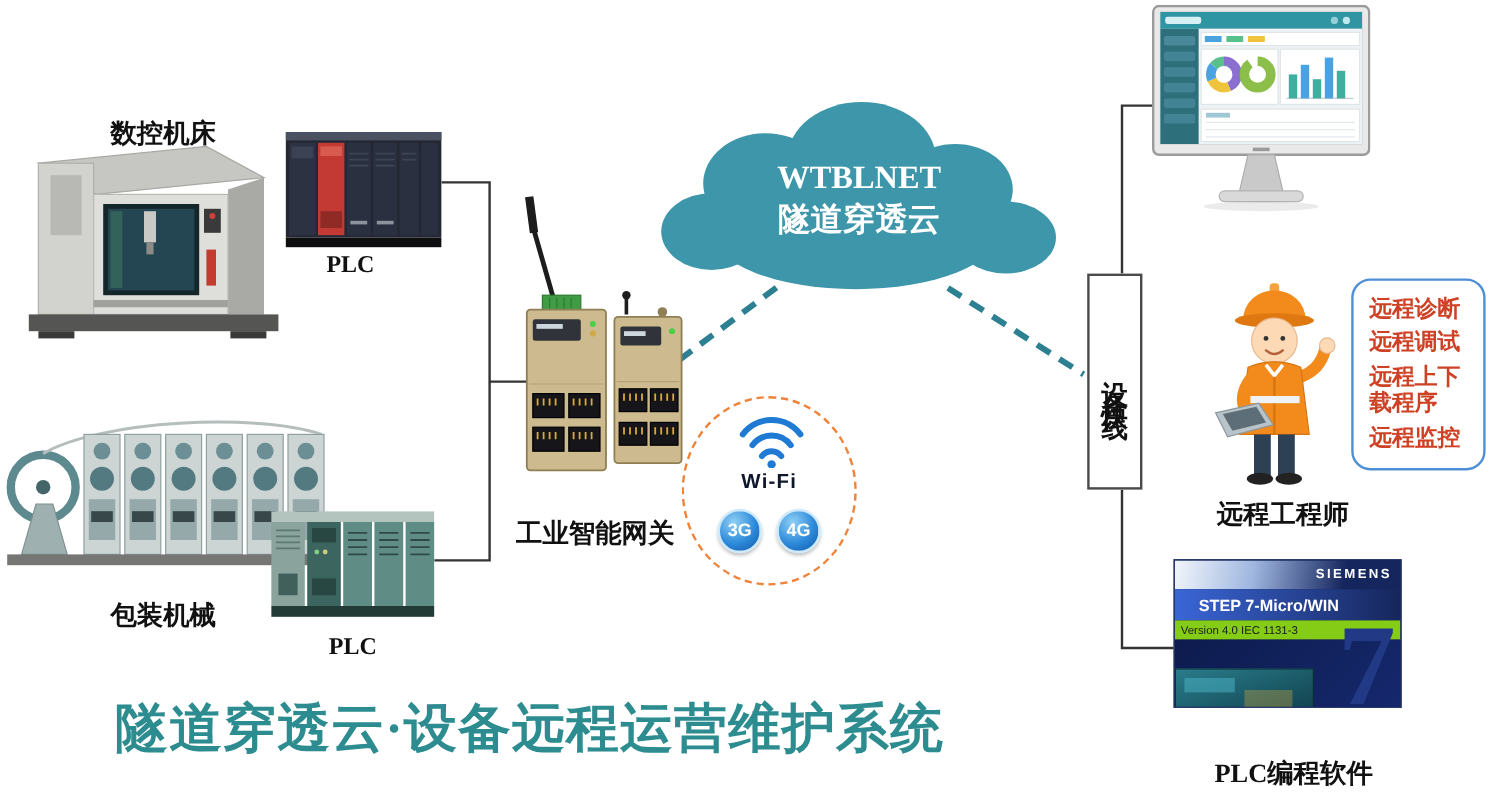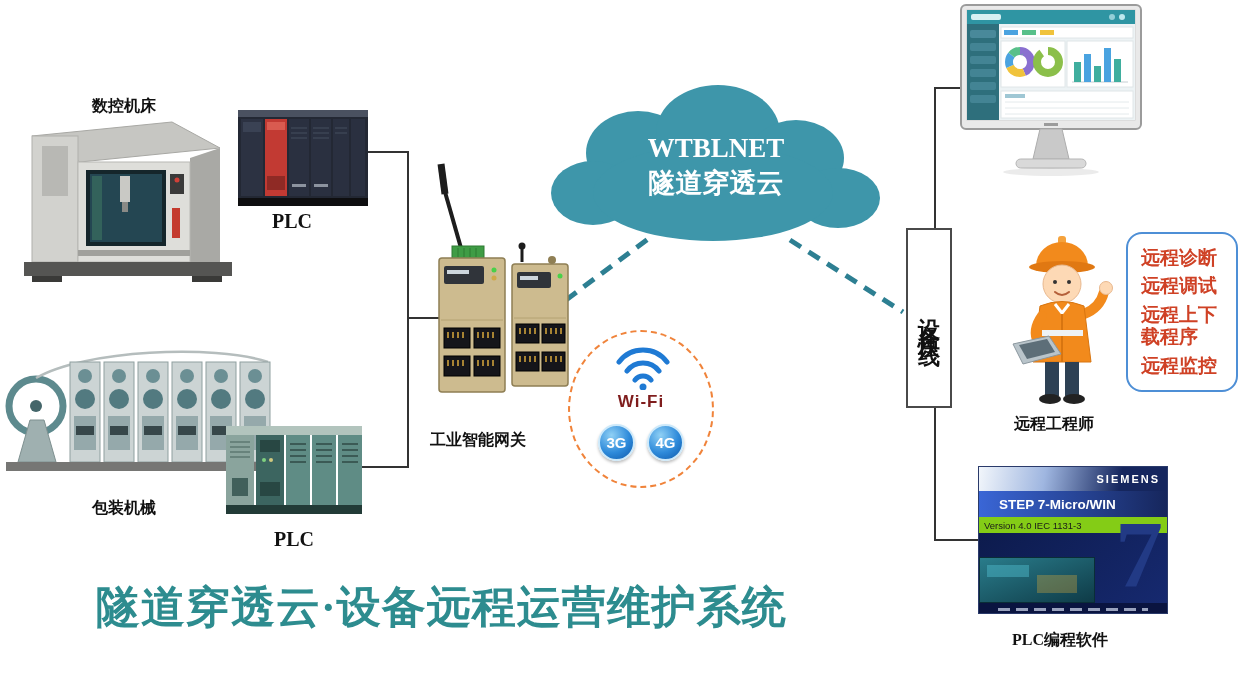--- a/index.html
+++ b/index.html
@@ -1,20 +1,20 @@
 <!DOCTYPE html>
 <html><head>
 <meta charset="utf-8">
 <style>
   *{margin:0;padding:0;box-sizing:border-box}
   html,body{background:#fff}
   body{font-family:"Liberation Sans","DejaVu Sans",sans-serif}
   .canvas{position:relative;width:1244px;height:676px;background:#fff;overflow:hidden}
   .abs{position:absolute}
-  .label{position:absolute;color:#111;font-family:"Liberation Serif","DejaVu Serif",serif;font-weight:600;font-size:16px;white-space:nowrap}
+  .label{position:absolute;color:#111;font-family:"Liberation Serif","DejaVu Serif",serif;font-weight:600;font-size:22px;white-space:nowrap}
 
   .links{left:0;top:0;z-index:0}
   .canvas>*{z-index:1}
   .links{position:absolute}
   .solid{stroke:#333;stroke-width:2;fill:none}
   .dashed{stroke:#2d7f92;stroke-width:5;fill:none;stroke-dasharray:13 9}
 
   .lbl-cnc{left:92px;top:96px}
   .cnc-svg{left:22px;top:112px}
   .plc1-svg{left:238px;top:106px}
@@ -25,21 +25,21 @@
   .lbl-plc2{left:274px;top:528px;font-size:20px}
   .gw-svg{left:432px;top:162px}
   .lbl-gw{left:430px;top:430px}
 
   .cloud-svg{left:548px;top:78px}
   .cloud-text{left:548px;top:131px;width:336px;text-align:center;color:#fff;
     font-family:"Liberation Serif","DejaVu Serif",serif;font-weight:700;font-size:27px;line-height:35px}
 
   .wifi-circle{left:568px;top:330px;width:146px;height:158px;border:2.5px dashed #f0833a;border-radius:50%;background:#fff}
   .wifi-arcs{position:absolute;left:43px;top:12px}
-  .wifi-label{position:absolute;left:0;top:60px;width:100%;text-align:center;font-weight:700;font-size:17px;color:#7f1d1d;letter-spacing:1px}
+  .wifi-label{position:absolute;left:0;top:60px;width:100%;text-align:center;font-weight:700;font-size:17px;color:#0f172a;letter-spacing:1px}
   .badges{position:absolute;left:0;top:92px;width:100%;display:flex;justify-content:center;gap:12px}
   .badge{width:37px;height:37px;border-radius:50%;border:2px solid #cde9fa;color:#fff;font-weight:700;font-size:15px;
     display:flex;align-items:center;justify-content:center;
     background:radial-gradient(circle at 35% 28%, #8fd0f5, #2e8ada 55%, #0e57a8);
     box-shadow:0 2px 3px rgba(0,0,0,.25)}
 
   .express-box{left:906px;top:228px;width:46px;height:180px;border:2px solid #4a4a4a;background:#fff;
     display:flex;align-items:center;justify-content:center}
   .express-text{writing-mode:vertical-rl;text-orientation:upright;font-size:22px;letter-spacing:9px;color:#111;
     font-family:"Liberation Serif","DejaVu Serif",serif;font-weight:600}
@@ -47,21 +47,21 @@
   .monitor-svg{left:960px;top:4px}
   .lbl-monitor{left:1006px;top:188px}
   .engineer-svg{left:1005px;top:222px}
   .lbl-engineer{left:1014px;top:414px}
 
   .features-box{left:1126px;top:232px;width:112px;height:160px;border:2px solid #4e8fd6;border-radius:16px;background:#fff;
     display:flex;flex-direction:column;justify-content:space-between;padding:13px 6px 13px 13px;
     color:#cf4125;font-size:19px;font-weight:700;line-height:1.18;
     font-family:"Liberation Serif","DejaVu Serif",serif}
 
-  .splash{left:978px;top:466px;width:190px;height:148px;border:1px solid #2a3a6a;background:#0f1c4e;overflow:hidden}
+  .splash{left:978px;top:466px;width:190px;height:124px;border:1px solid #2a3a6a;background:#0f1c4e;overflow:hidden}
   .splash-top{height:24px;background:linear-gradient(100deg,#f2f6fb 0%,#9fb6e0 35%,#15265e 75%);
     display:flex;align-items:center;justify-content:flex-end;padding-right:7px;
     color:#fff;font-weight:700;font-size:11px;letter-spacing:2px}
   .splash-title{height:26px;background:linear-gradient(90deg,#3a66d6,#16265c);
     display:flex;align-items:center;padding-left:20px;color:#fff;font-weight:700;font-size:13.5px}
   .splash-version{height:16px;background:#84cc16;display:flex;align-items:center;padding-left:5px;color:#1a1a1a;font-size:9.5px}
   .splash-main{position:relative;height:70px;background:linear-gradient(135deg,#0d1b4d,#16296f)}
   .splash-seven{position:absolute;right:4px;top:-26px;font-size:96px;font-weight:700;color:#223a85;
     font-family:"Liberation Serif",serif;line-height:1}
   .splash-photo{position:absolute;left:0;bottom:0;width:116px;height:46px;

